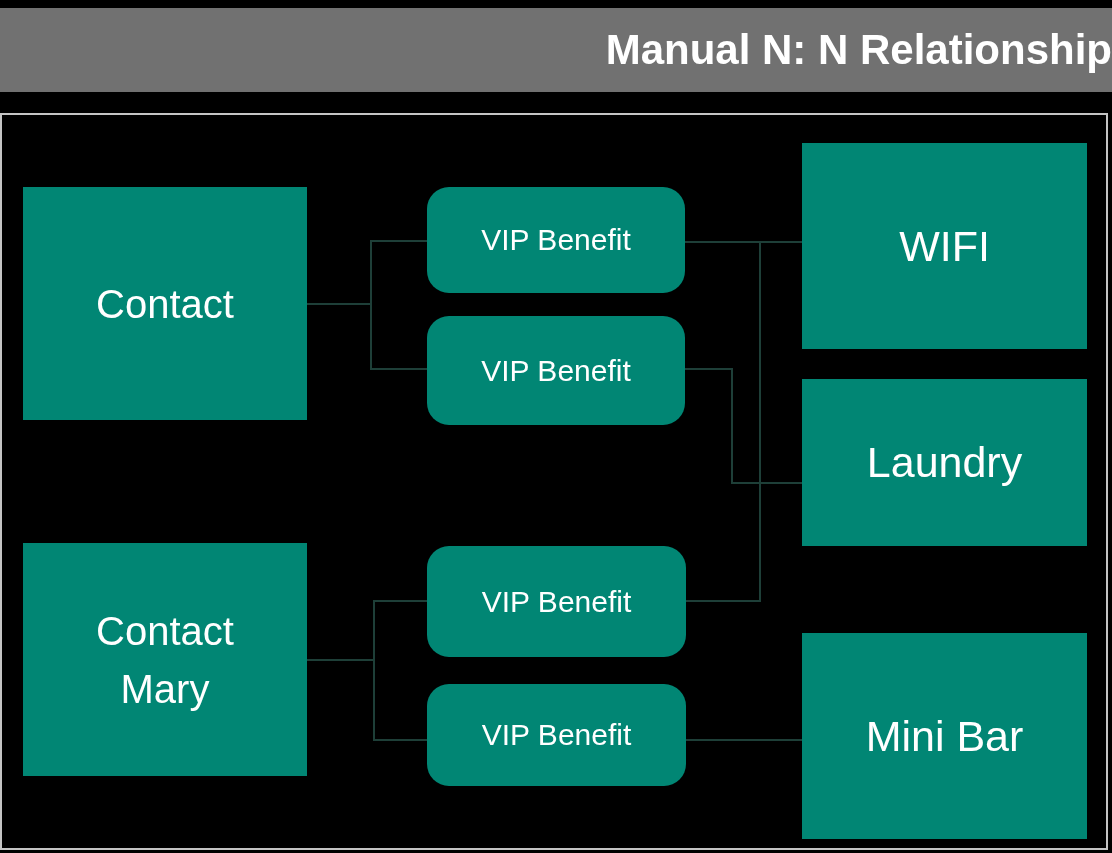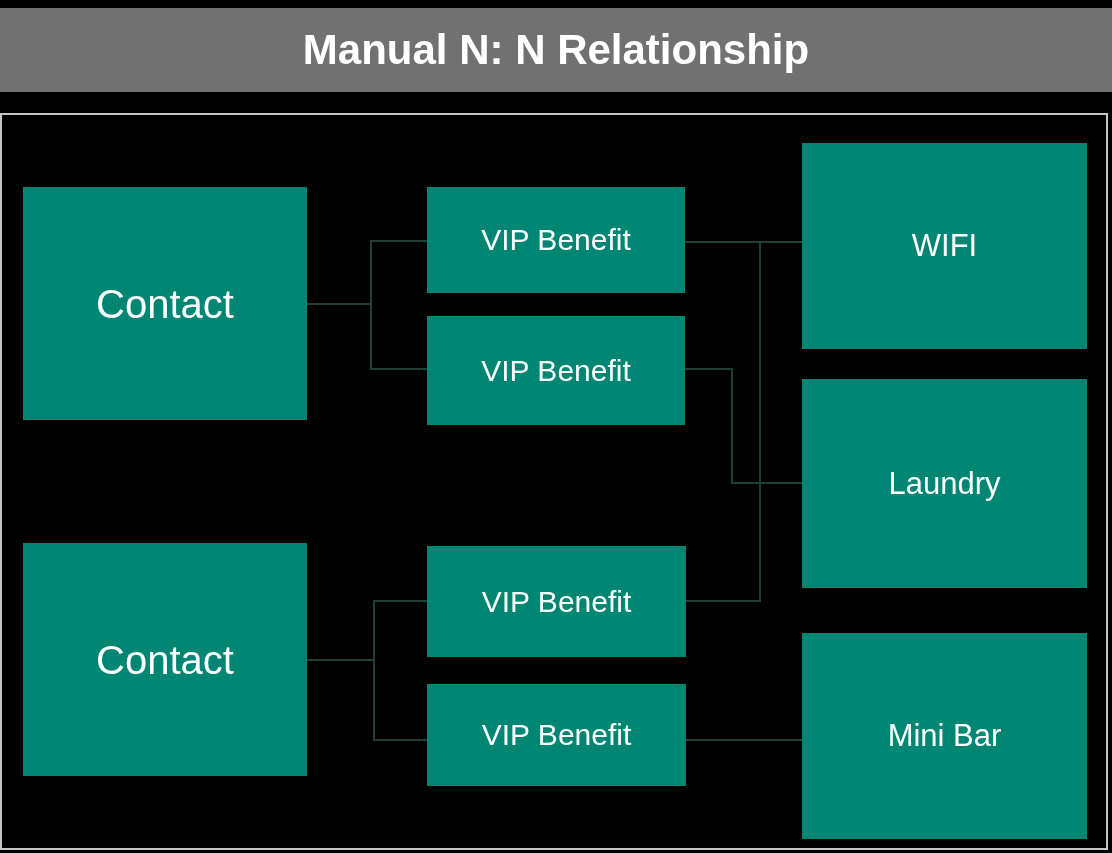--- a/index.html
+++ b/index.html
@@ -12,51 +12,51 @@
   }
   html,body{margin:0;padding:0;}
   body{
     width:1112px;height:853px;position:relative;overflow:hidden;
     background:var(--background);
     font-family:"Liberation Sans", sans-serif;
   }
   .titlebar{
     position:absolute;left:0;top:8px;width:1112px;height:84px;
     background:var(--header_bg);
-    display:flex;align-items:center;justify-content:center;
+    display:flex;align-items:center;justify-content:flex-end;
   }
   .titlebar .title{
     color:var(--text);font-size:42px;font-weight:bold;letter-spacing:0px;
   }
   .canvas{
     position:absolute;left:0px;top:113px;width:1108px;height:737px;
     border:2px solid var(--canvas_border);
     background:var(--background);
     box-sizing:border-box;
   }
   .node{
     position:absolute;
     background:var(--node_fill);
     color:var(--text);
     display:flex;flex-direction:column;align-items:center;justify-content:center;
     text-align:center;
   }
   .node.contact{font-size:40px;line-height:58px;}
-  .node.benefit{font-size:30px;}
-  .node.service{font-size:31px;}
+  .node.benefit{font-size:30px;border-radius:22px;}
+  .node.service{font-size:43px;}
   .conn{position:absolute;background:var(--connector);}
   
   #node-john   {left:23px;  top:187px; width:284px; height:233px;}
   #node-mary   {left:23px;  top:543px; width:284px; height:233px;}
   #node-vip1   {left:427px; top:187px; width:258px; height:106px;}
   #node-vip2   {left:427px; top:316px; width:258px; height:109px;}
   #node-vip3   {left:427px; top:546px; width:259px; height:111px;}
   #node-vip4   {left:427px; top:684px; width:259px; height:102px;}
   #node-wifi   {left:802px; top:143px; width:285px; height:206px;}
-  #node-laundry{left:802px; top:379px; width:285px; height:209px;}
+  #node-laundry{left:802px; top:379px; width:285px; height:167px;}
   #node-minibar{left:802px; top:617px; width:285px; height:206px;margin-top:16px;}
 </style>
 </head>
 <body>
 
 <div class="titlebar">
   <span class="title">Manual N: N Relationship</span>
 </div>
 
 <div class="canvas"></div>
@@ -76,20 +76,21 @@
 <div class="conn" style="left:373px;top:600px;width:54px;height:2px;"></div>
 <div class="conn" style="left:373px;top:739px;width:54px;height:2px;"></div>
 <div class="conn" style="left:686px;top:739px;width:116px;height:2px;"></div>
 
 <div class="node contact" id="node-john">
   <span>Contact</span>
 </div>
 
 <div class="node contact" id="node-mary">
   <span>Contact</span>
+  <span>Mary</span>
 </div>
 
 <div class="node benefit" id="node-vip1">
   <span>VIP Benefit</span>
 </div>
 
 <div class="node benefit" id="node-vip2">
   <span>VIP Benefit</span>
 </div>
 

